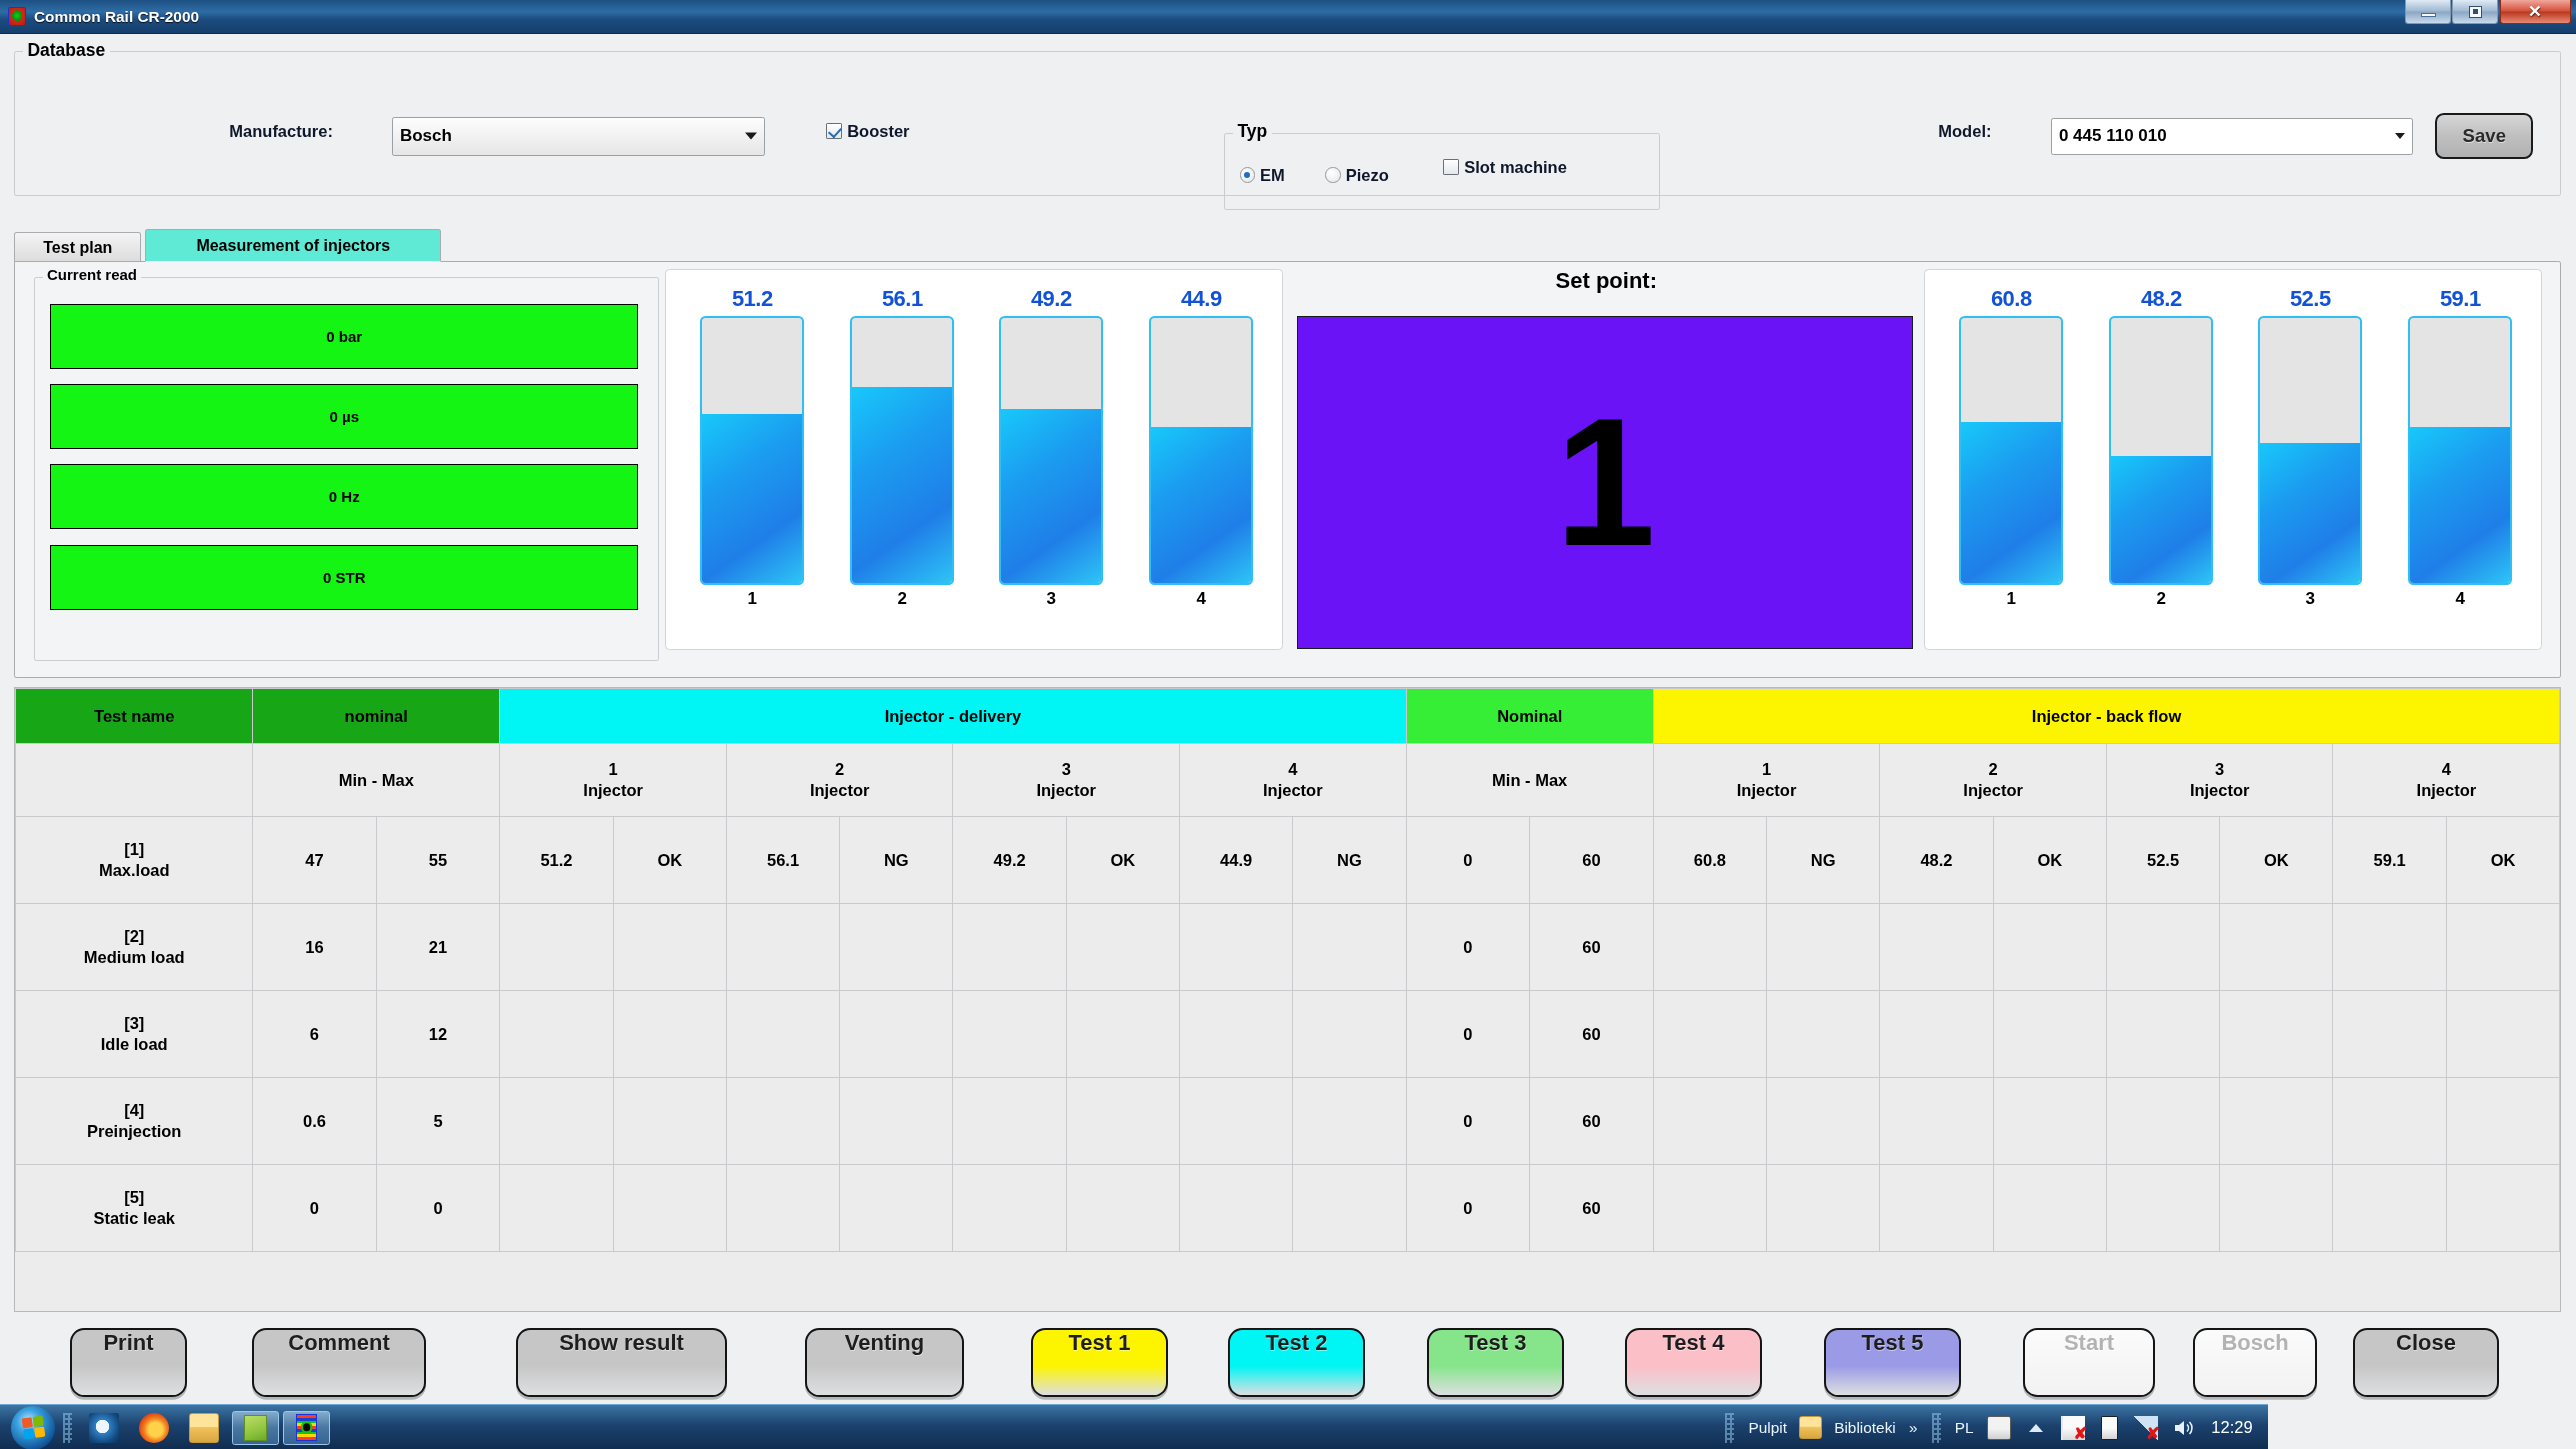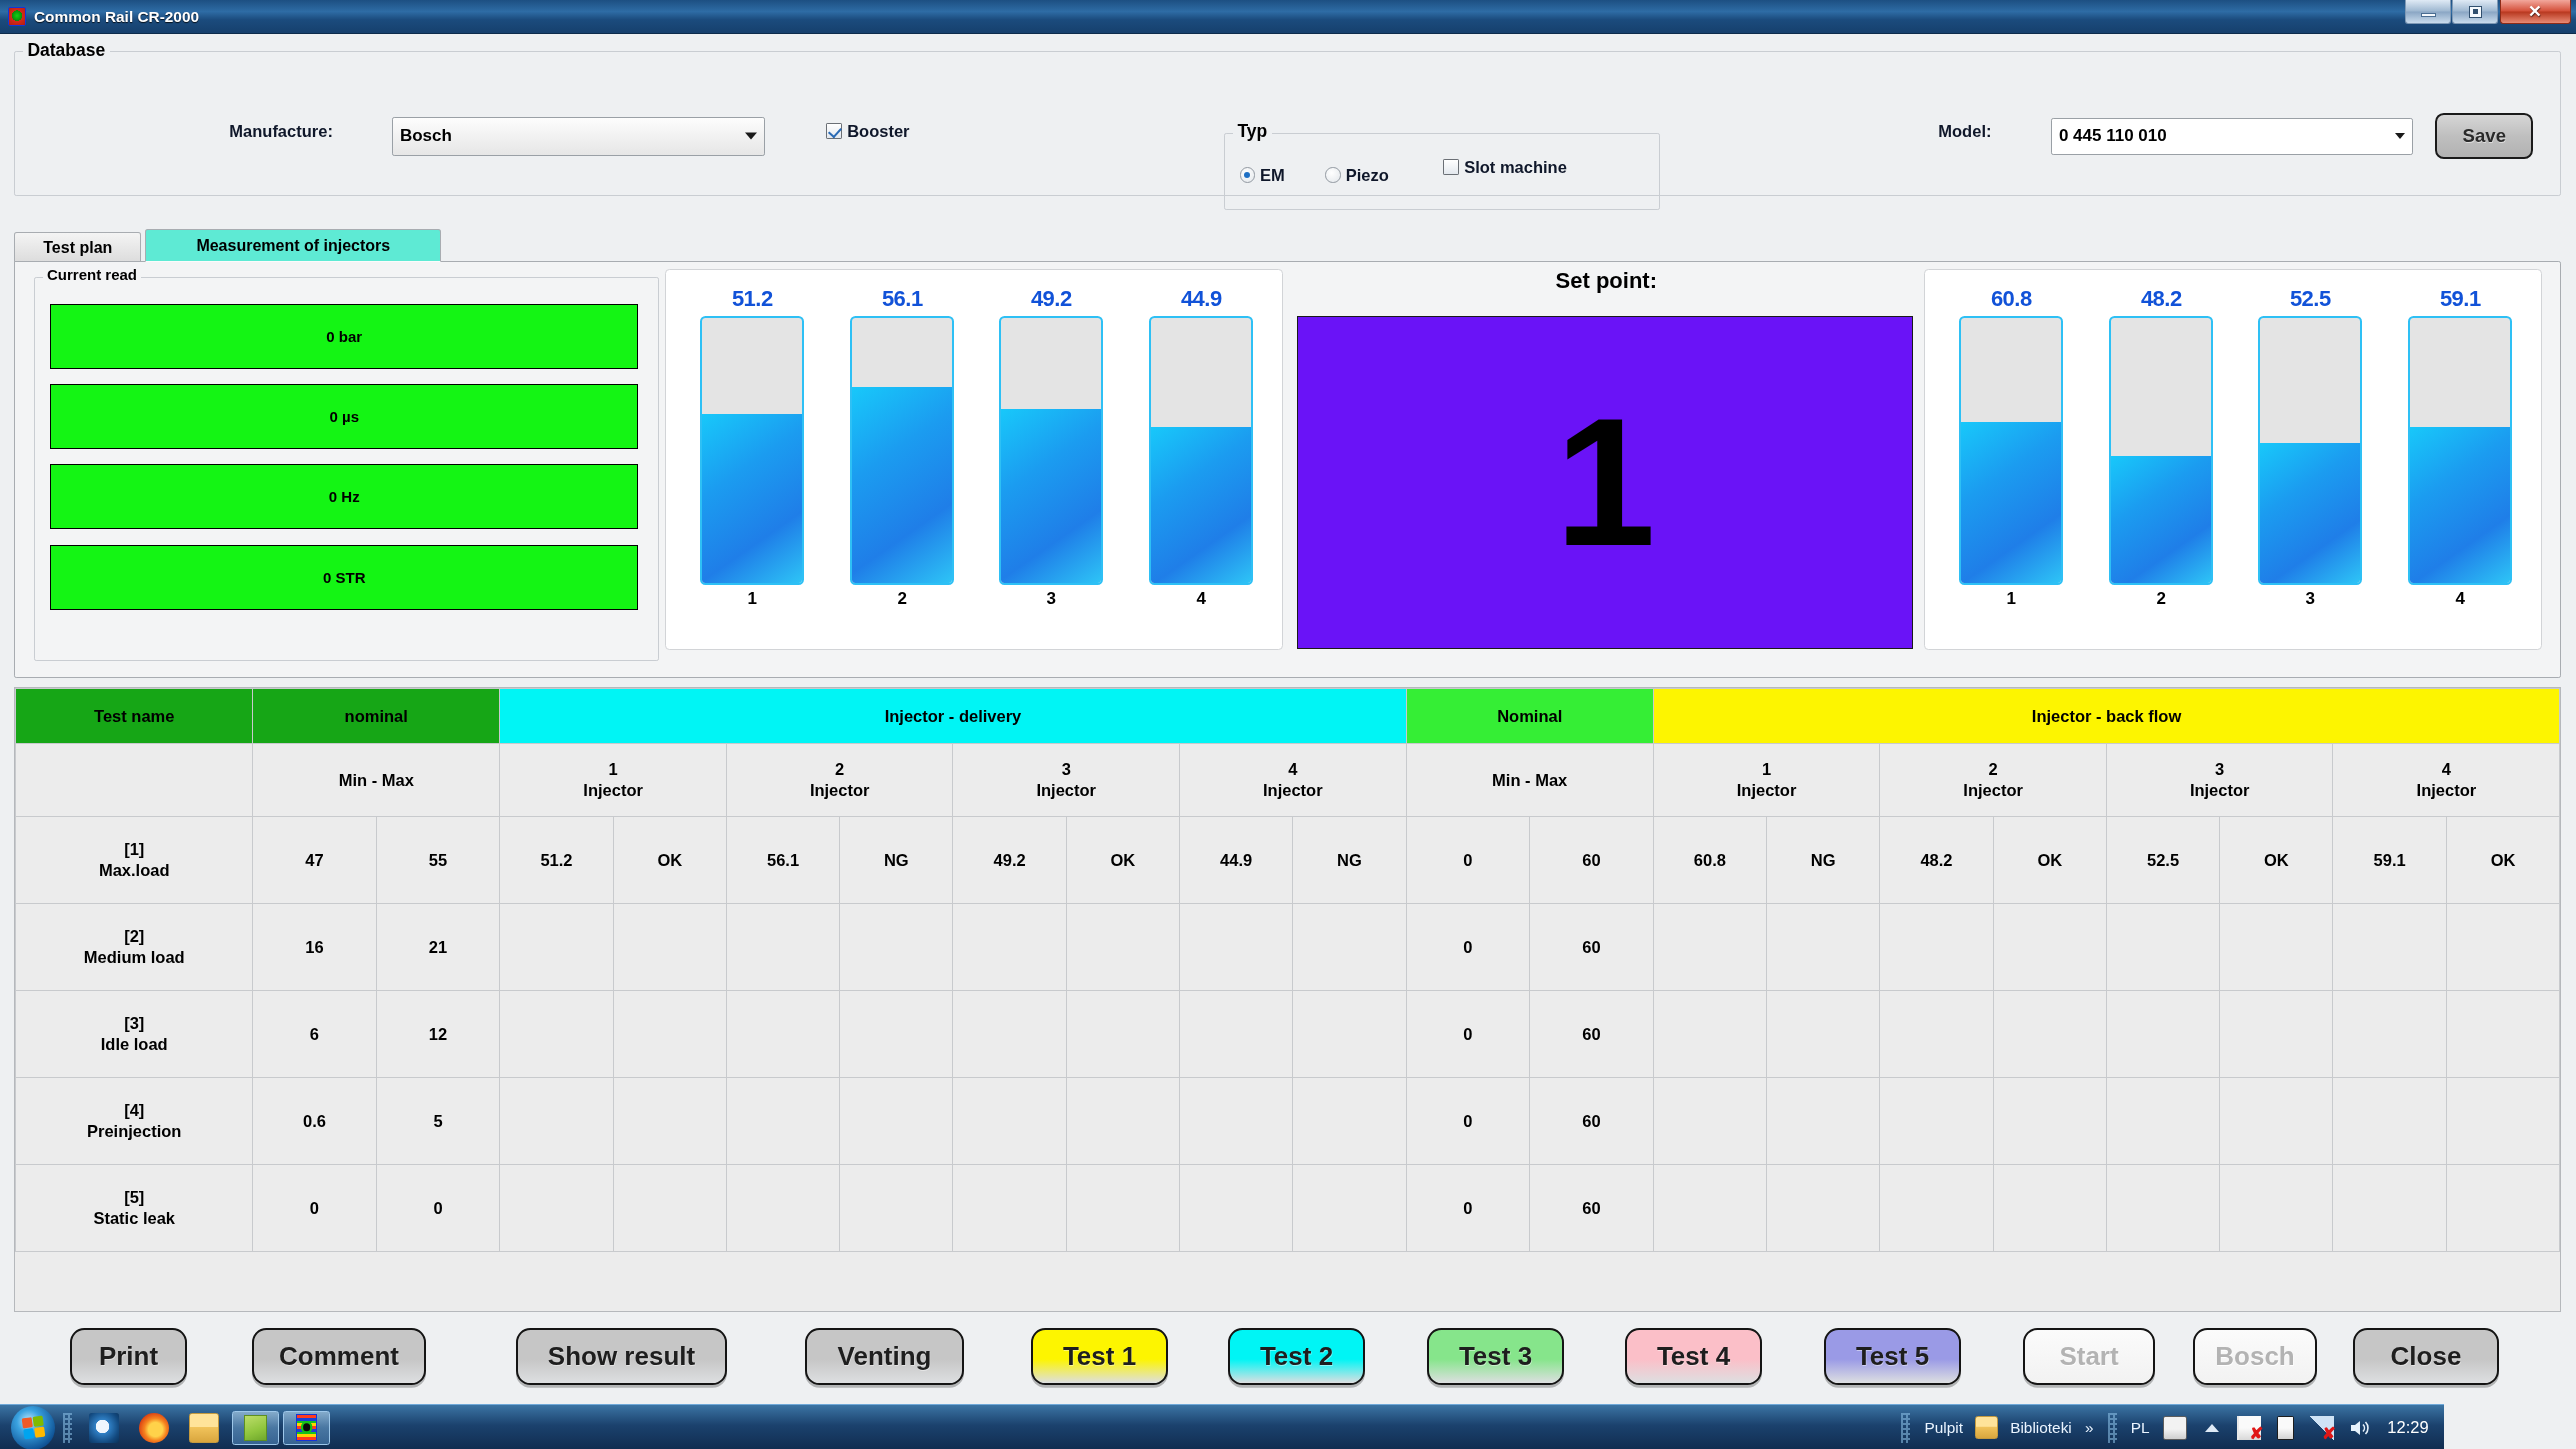--- a/index.html
+++ b/index.html
@@ -210,36 +210,36 @@
   th.h-yellow  { background: #fdf500 !important; color:#0a1a6e; font-size: 17.5px; }
   th.sub { height: 73px; color: #161b96; font-size: 16.5px; line-height: 1.25; }
   td.rowname { color: #161b96; font-size: 16px; line-height: 1.3; height: 87px; }
   td.val { color: #000; }
   td.ok  { color: #0a8f0a; }
   td.ng  { color: #ff1414; }
 
   
   .btnrow { position: absolute; left: 0; top: 1294px; width: 2576px; height: 71px; }
   .bbtn {
-    position: absolute; top: 0; height: 57px;
+    position: absolute; top: 0; height: 69px;
     border: 2.7px solid #141414; border-radius: 14.3px;
-    display: flex; align-items: center; justify-content: center;
-    font-size: 26px; font-weight: bold; color: #1e1e1e;
+    display: flex; align-items: flex-start; justify-content: center;
+    font-size: 22px; font-weight: bold; color: #1e1e1e;
     background: linear-gradient(180deg,#d2d2d2 0%, #bdbdbd 48%, #b0b0b0 100%);
     text-shadow: 0.5px 0.5px 0 rgba(255,255,255,.45);
     box-shadow: 0 2.7px 0 rgba(0,0,0,.25);
   }
   .bbtn.disabled {
     background: linear-gradient(180deg,#fbfbfb 0%, #f2f2f2 100%);
     color: #b3b3b3; text-shadow: 0.5px 0.5px 0 #fff;
   }
 
   
   .taskbar {
-    position: absolute; left: 0; top: 1404px; width: 2444px; height: 46px;
+    position: absolute; left: 0; top: 1404px; width: 2268px; height: 46px;
     background: linear-gradient(180deg, rgba(50,110,160,.95) 0%, rgba(20,60,105,.97) 45%, rgba(12,40,76,.98) 100%);
     border-top: 0.5px solid #6fa8d8;
     display: flex; align-items: center; padding-left: 8px;
   }
   .startorb {
     width: 44px; height: 44px; margin-left: 3.3px; border-radius: 50%;
     background: radial-gradient(circle at 40% 35%, #bfe9ff 0%, #3aa2e0 30%, #0d4f92 75%, #062c55 100%);
     display: flex; align-items: center; justify-content: center; flex: 0 0 auto;
   }
   .orb-flag { width: 21px; height: 21px; display: grid; grid-template-columns: 1fr 1fr; grid-template-rows: 1fr 1fr; gap: 1.6px; transform: rotate(-8deg); }

